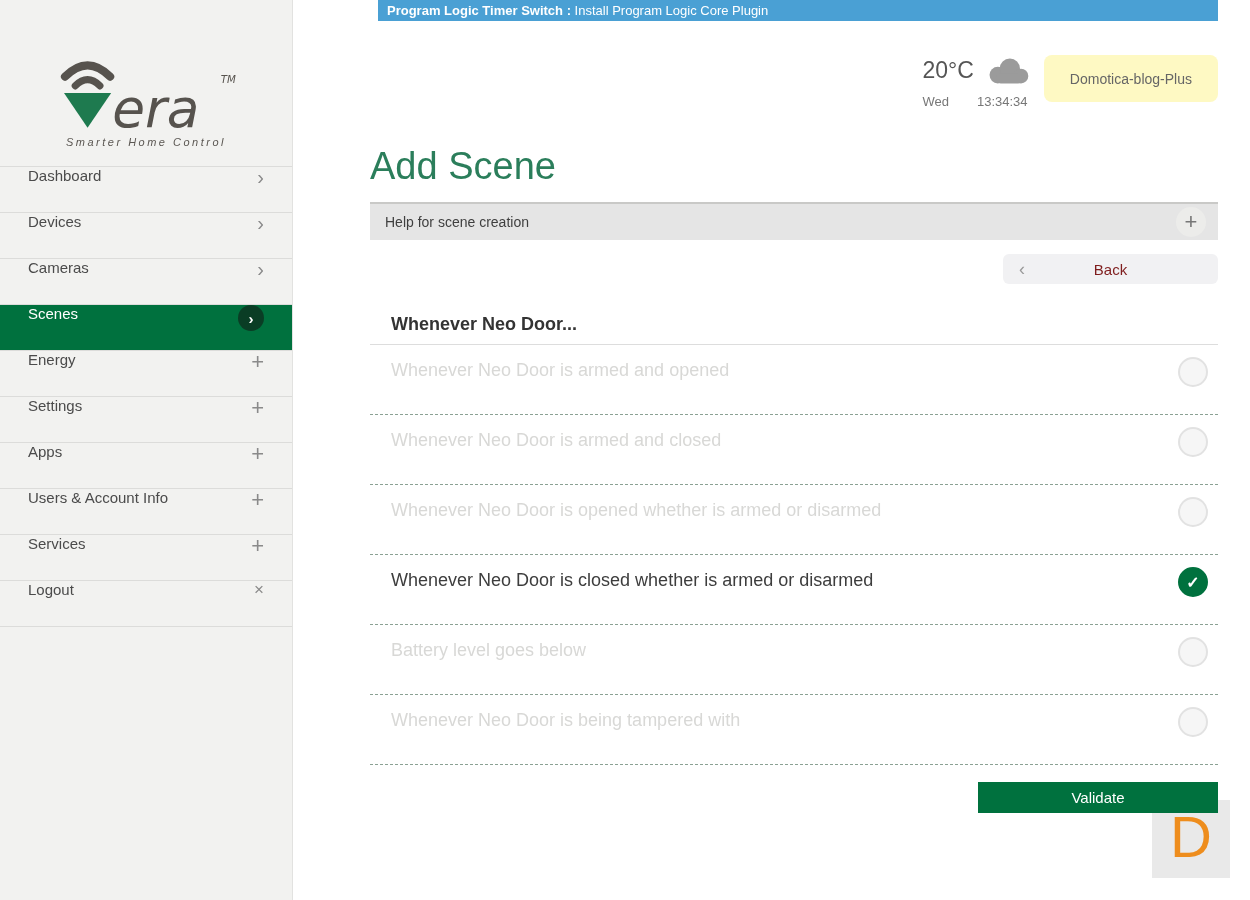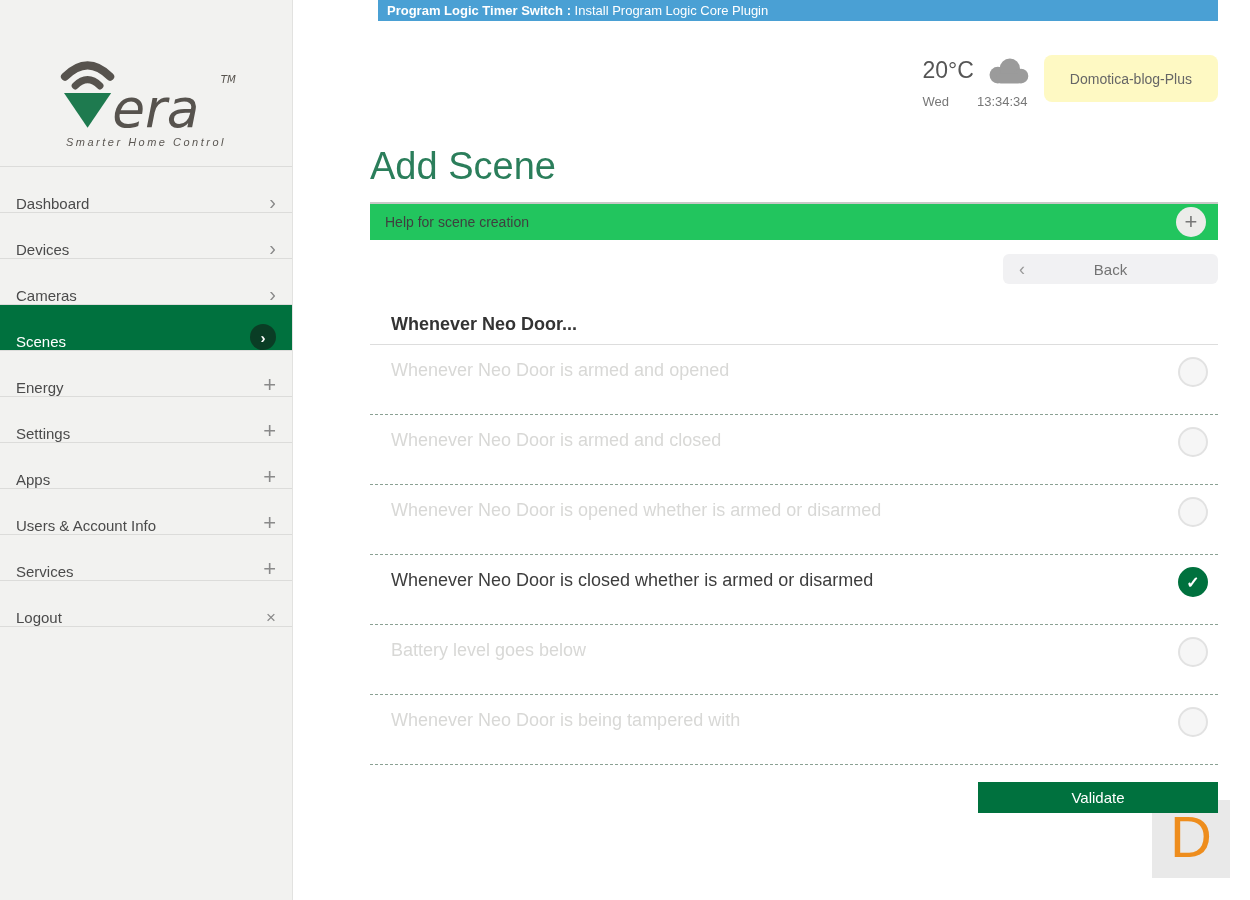--- a/index.html
+++ b/index.html
@@ -7,21 +7,21 @@
     font-family:"Liberation Sans", sans-serif; overflow:hidden; }
 
   
   .sidebar { position:absolute; left:0; top:0; width:293px; height:900px;
     background:#f2f2f0; border-right:1px solid #e2e2e0; }
   .logo-wrap { padding:52px 0 18px; text-align:center;font-style:italic; }
   .logo-svg { display:block; margin:0 auto; }
   .logo-tagline { font-size:11px; letter-spacing:2.5px; color:#5b5752; margin-top:2px; }
 
   .menu { border-top:1px solid #dcdcda; }
-  .menu-item { height:46px; display:flex; align-items:flex-end; padding:0 16px;
+  .menu-item { height:46px; display:flex; align-items:flex-start; padding:0 28px;
     border-bottom:1px solid #dcdcda; cursor:pointer; }
   .menu-label { font-size:15px; color:#4b4b4b; flex:1; }
   .menu-icon { color:#8a8a8a; font-size:20px; line-height:1;
     display:flex; align-items:center; justify-content:center; }
   .menu-icon.plus { font-size:22px; font-weight:300; }
   .menu-icon.close { font-size:17px; }
   .menu-item.active { background:#00713e; }
   .menu-item.active .menu-label { color:#ffffff; }
   .menu-item.active .menu-icon { width:26px; height:26px; border-radius:50%;
     background:#0a3d25; color:#ffffff; font-size:15px; font-weight:bold; }
@@ -40,33 +40,33 @@
   .weather { text-align:right; }
   .weather-top { display:flex; align-items:center; justify-content:flex-end; gap:10px; }
   .temp { font-size:23px; color:#555555; }
   .weather-bottom { display:flex; gap:28px; font-size:13px; color:#777777; margin-top:8px; }
   .controller-btn { background:#fef9c3; border:none; border-radius:8px;
     padding:0 26px; height:47px; font-size:14px; color:#666666;
     font-family:"Liberation Sans", sans-serif; cursor:pointer; }
 
   .page-title { margin-top:36px; font-size:38px; font-weight:300; color:#2b7e5b; }
 
-  .help-bar { margin-top:14px; border-top:2px solid #c9c9c7; background:#22c55e;
+  .help-bar { margin-top:14px; border-top:2px solid #c9c9c7; background:#e5e5e5;
     height:38px; display:flex; align-items:center; padding:0 12px 0 15px; }
   .help-label { font-size:14px; color:#3f3f3f; }
   .help-plus { margin-left:auto; width:30px; height:30px; border-radius:50%;
     background:#ececea; color:#777777; font-size:22px; font-weight:300;
     display:flex; align-items:center; justify-content:center; cursor:pointer; }
 
   .back-row { margin-top:14px; display:flex; justify-content:flex-end; }
   .back-btn { position:relative; width:215px; height:30px; background:#f1f1f3;
     border-radius:6px; display:flex; align-items:center; justify-content:center;
     cursor:pointer; }
   .back-chevron { position:absolute; left:16px; color:#999999; font-size:18px; }
-  .back-label { font-size:15px; color:#737373; }
+  .back-label { font-size:15px; color:#7f1d1d; }
 
   .section-title { margin-top:30px; padding:0 0 9px 21px; font-size:18px;
     color:#333333; border-bottom:1px solid #dddddd;font-weight:bold; }
 
   .option-row { height:70px; padding:12px 10px 0 21px; display:flex;
     justify-content:space-between; align-items:flex-start;
     border-bottom:1px dashed #8ba194; cursor:pointer; }
   .option-label { font-size:18px; color:#d8d8d6; padding-top:3px; }
   .option-row.selected .option-label { color:#3d3d3d; }
   .radio { width:30px; height:30px; border-radius:50%; background:#f6f6f6;

